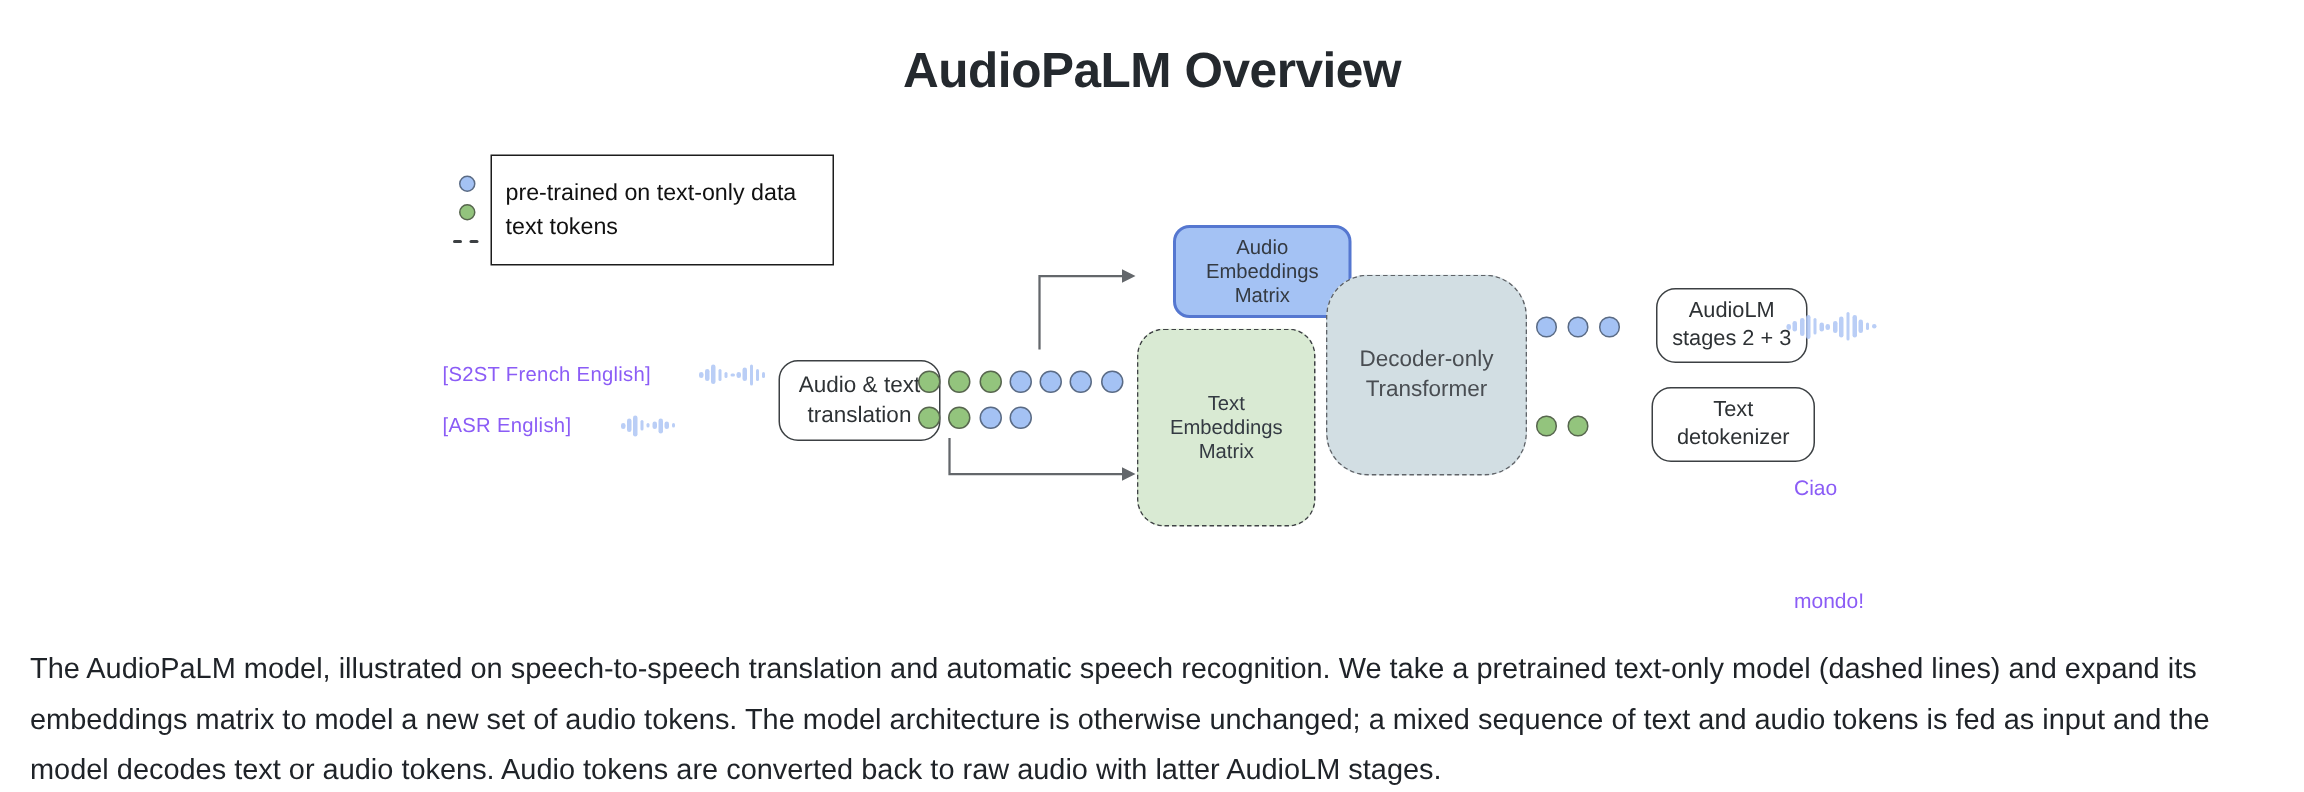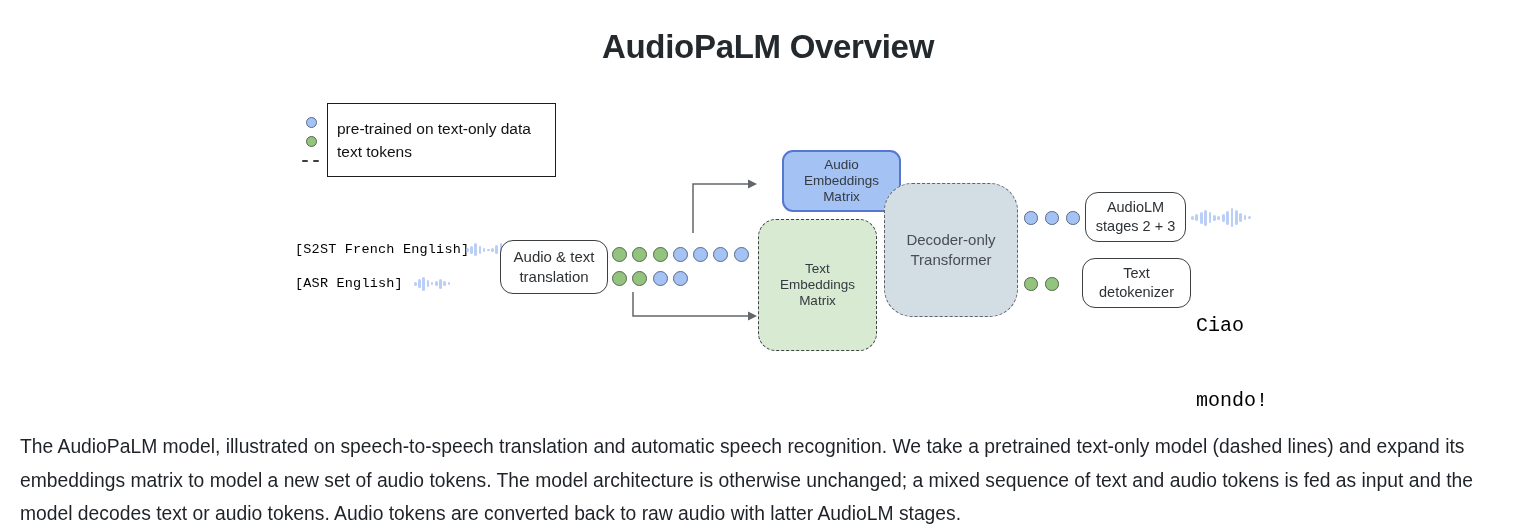--- a/index.html
+++ b/index.html
@@ -22,30 +22,30 @@
     display:flex;flex-direction:column;justify-content:center;
     padding-left:9px;font-size:15.5px;line-height:23.5px;color:#111;
   }
   .legend-marker{width:11px;height:11px;border-radius:50%;box-sizing:border-box;}
   .marker-audio{left:306px;top:117px;background:#a4c2f4;border:1.5px solid #5a6b85;}
   .marker-text{left:306px;top:136px;background:#93c47d;border:1.5px solid #57664e;}
   .marker-dash{left:302px;top:160px;display:flex;gap:5px;align-items:center;}
   .marker-dash i{display:block;width:6px;height:2.2px;background:#3c4043;border-radius:1px;}
 
   
-  .mono{font-family:Liberation Mono, monospace;color:#000000;}
+  .mono{font-family:Liberation Sans, sans-serif;color:#8b5cf6;}
   .input-label{font-size:13.5px;letter-spacing:0.2px;white-space:pre;}
   .in1{left:295px;top:242px;}
   .in2{left:295px;top:276px;}
 
   
   .wbox{
     background:#fff;border:1.7px solid #3c4043;border-radius:13px;box-sizing:border-box;
     display:flex;flex-direction:column;justify-content:center;align-items:center;
-    text-align:center;color:#2e3235;font-weight:500;
+    text-align:center;color:#2e3235;font-weight:500;margin-left:19px;
   }
   .tokenizer{left:500px;top:240px;width:108px;height:54px;font-size:15px;line-height:20px;}
   .audiolm{left:1085px;top:192px;width:101px;height:50px;font-size:14.5px;line-height:19px;}
   .detok{left:1082px;top:258px;width:109px;height:50px;font-size:14.5px;line-height:19px;}
 
   
   .audio-emb{
     left:758px;top:150px;width:119px;height:62px;border-radius:11px;box-sizing:border-box;
     background:#a4c2f4;border:2px solid #5577d0;
     display:flex;flex-direction:column;justify-content:center;align-items:center;
@@ -78,21 +78,21 @@
 
   
   .wave{display:flex;align-items:center;gap:1.6px;}
   .wave i{display:block;width:2.6px;background:#aec6f5;border-radius:2px;opacity:.85;}
   .wave-in1{left:466px;top:241px;height:17px;}
   .wave-in2{left:414px;top:275px;height:17px;}
   .wave-out{left:1191px;top:207px;height:21px;}
   .wave-out i{width:2.8px;}
 
   
-  .ciao{left:1196px;top:263px;font-size:20px;line-height:25px;white-space:pre;}
+  .ciao{left:1196px;top:263px;font-size:14px;line-height:25px;white-space:pre;}
 
   
   .caption{
     left:20px;top:411px;width:1502px;
     font-size:19.3px;line-height:33.5px;color:#1f2328;
   }
 
   svg.links{left:0;top:0;pointer-events:none;}
 </style>
 </head>

